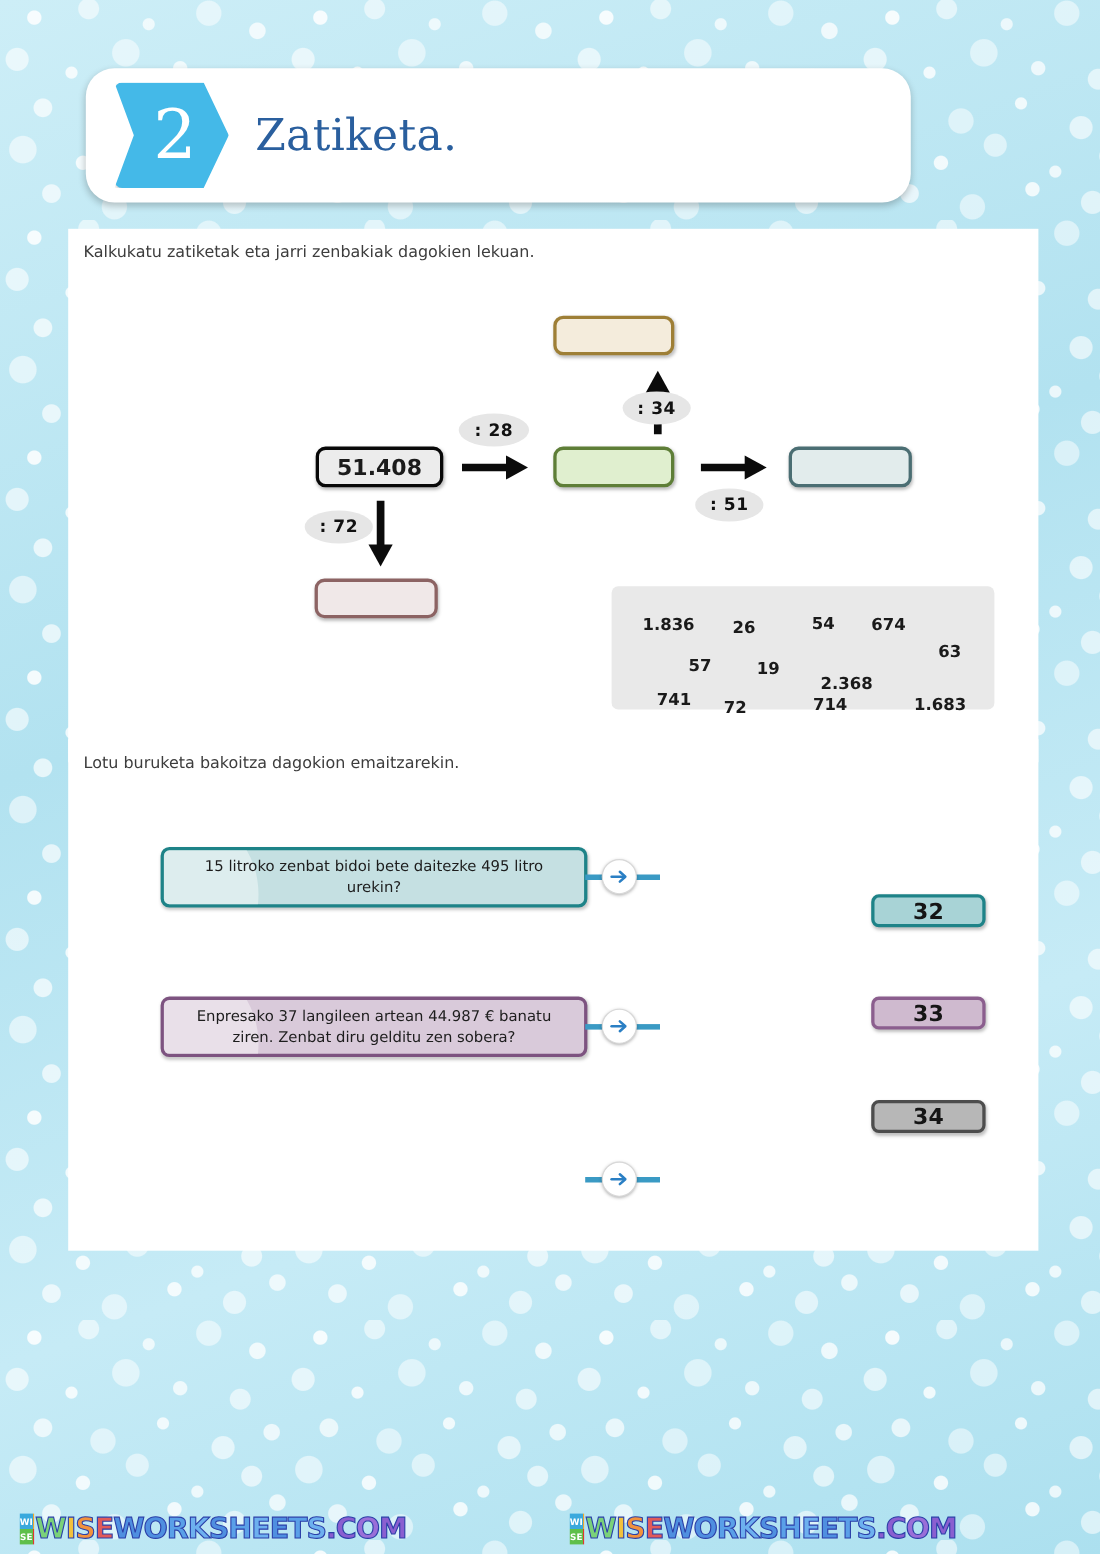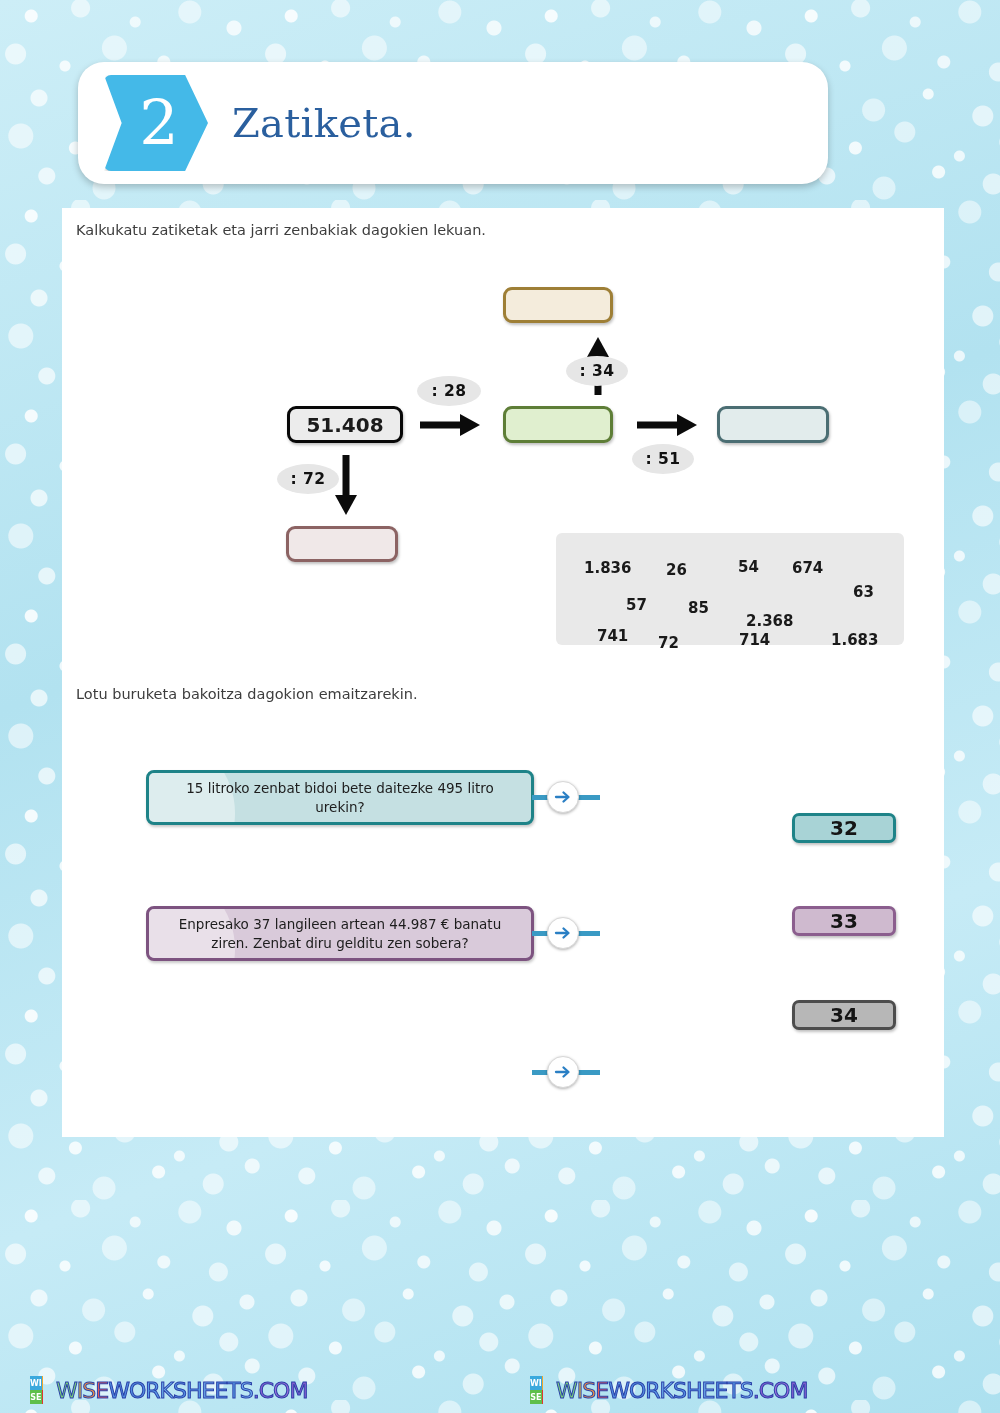--- a/index.html
+++ b/index.html
@@ -218,36 +218,36 @@
     align-items: center;
     overflow: hidden;
   }
   .wm { display: flex; align-items: center; width: 500px; }
   .wm-logo {
     width: 28px; height: 28px;
     display: grid;
     grid-template-columns: 1fr 1fr;
     grid-template-rows: 1fr 1fr;
     flex: 0 0 auto;
-    margin: 0 14px;
+    margin: 0 2px;
     padding-left: 16px;
   }
   .wm-logo b {
     font-size: 8px; color: #fff;
     display: flex; align-items: center; justify-content: center;
     font-family: "DejaVu Sans", sans-serif;
   }
   .wm-logo b:nth-child(1){ background:#3aa9dd; }
   .wm-logo b:nth-child(2){ background:#f0a72c; }
   .wm-logo b:nth-child(3){ background:#5fbf4a; }
   .wm-logo b:nth-child(4){ background:#e2372f; }
   .wm-text {
     font-family: "DejaVu Sans", sans-serif;
-    font-weight: normal;
-    font-size: 22px;
+    font-weight: bold;
+    font-size: 26px;
     letter-spacing: -1px;
     white-space: nowrap;
     -webkit-text-stroke: 1px #2b3fa8;
   }
   .wm-text i { font-style: normal; }
 </style>
 </head>
 <body>
 
 <div class="bg"></div>
@@ -300,21 +300,21 @@
 
     <div class="fbox rose" style="left:224px; top:318px; width:112px; height:36px;"></div>
 
     <div class="bank" style="left:494px; top:325px; width:348px; height:112px;">
       <span style="left:28px; top:26px;">1.836</span>
       <span style="left:110px; top:28px;">26</span>
       <span style="left:182px; top:25px;">54</span>
       <span style="left:236px; top:26px;">674</span>
       <span style="left:297px; top:50px;">63</span>
       <span style="left:70px; top:63px;">57</span>
-      <span style="left:132px; top:66px;">85</span>
+      <span style="left:132px; top:66px;">19</span>
       <span style="left:190px; top:79px;">2.368</span>
       <span style="left:41px; top:94px;">741</span>
       <span style="left:102px; top:101px;">72</span>
       <span style="left:183px; top:98px;">714</span>
       <span style="left:275px; top:98px;">1.683</span>
     </div>
   </div>
 </div>
 
 <div class="panel" id="panel-2">

